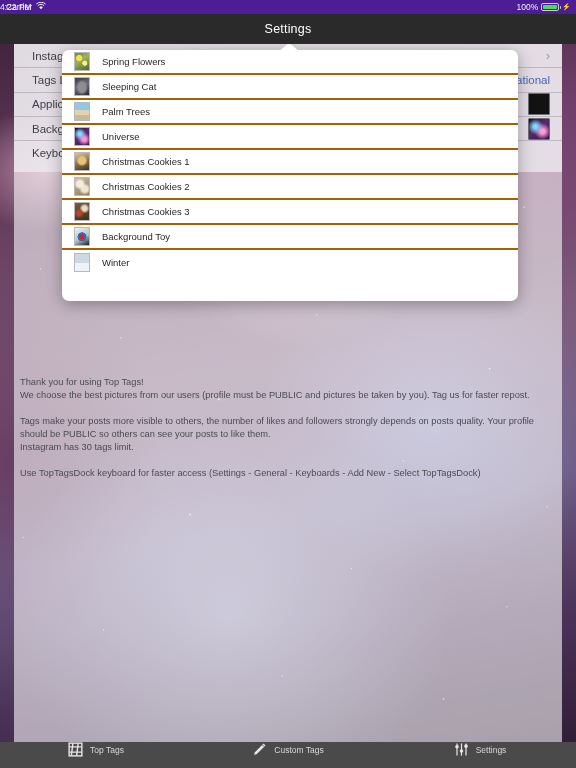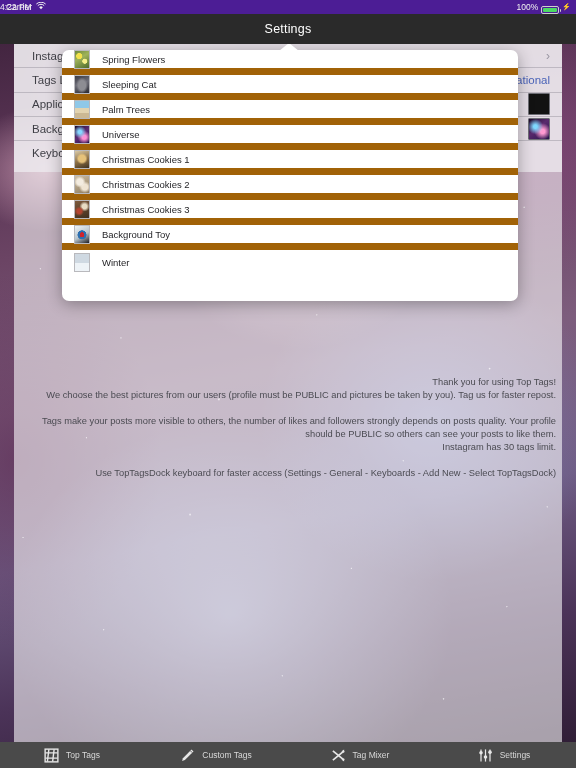--- a/index.html
+++ b/index.html
@@ -60,21 +60,21 @@
 
   
   .statusbar {
     position: absolute; top: 0; left: 0; right: 0; height: 14px;
     background: #4c1d95; color: #f2f2f2;
     font-size: 8.5px; line-height: 14px;
     display: flex; align-items: center; z-index: 60;
   }
   .sb-left { padding-left: 6px; display: flex; align-items: center; gap: 4px; }
   .sb-center { position: absolute; left: 0; right: 0; text-align: left; }
-  .sb-right { margin-left: auto; padding-right: 5px; display: flex; align-items: flex-end; gap: 3px; }
+  .sb-right { margin-left: auto; padding-right: 5px; display: flex; align-items: center; gap: 3px; }
   .wifi-ico { display:inline-block; }
   .batt {
     width: 18px; height: 8px; border: 1px solid #cfcfcf; border-radius: 2px;
     position: relative; display: inline-block;
   }
   .batt::after {
     content:""; position:absolute; right:-3px; top:2px; width:1.5px; height:3px;
     background:#cfcfcf; border-radius:0 1px 1px 0;
   }
   .batt i { position:absolute; left:1px; top:1px; bottom:1px; width:14px; background:#4cd964; border-radius:1px; display:block; }
@@ -120,21 +120,21 @@
     width: 22px; height: 22px; border: 1px solid #6d6d75; border-radius: 1px;
     background:
       radial-gradient(circle at 32% 38%, #7fd8ff 0 10%, transparent 42%),
       radial-gradient(circle at 68% 62%, #ff9ad1 0 12%, transparent 45%),
       linear-gradient(140deg, #1b0d2a, #5a2a6e 45%, #26144a 100%);
   }
 
   
   .infoblock {
     position: absolute; left: 14px; top: 376px; width: 548px;
-    text-align: right; color: #4b4b52; font-size: 9.3px; line-height: 13px;
+    text-align: left; color: #4b4b52; font-size: 9.3px; line-height: 13px;
     z-index: 14; padding: 0 6px;
   }
   .infoblock p { margin: 0; }
   .infoblock p.gap { margin-top: 13px; }
 
   
   .popover-arrow {
     position: absolute; left: 279px; top: 43px;
     width: 0; height: 0; z-index: 31;
     border-left: 10px solid transparent;
@@ -144,21 +144,21 @@
   .popover {
     position: absolute; left: 62px; top: 50px; width: 456px; height: 251px;
     background: #ffffff; border-radius: 7px; z-index: 30;
     box-shadow: 0 3px 16px rgba(0,0,0,.32);
     overflow: hidden;
   }
   .pop-list { padding: 0; }
   .pop-item {
     height: 25px; display: flex; align-items: center;
     padding: 0 10px 0 12px;
-    border-bottom: 7px solid #a16207;
+    border-bottom: 2px solid #a16207;
   }
   .pop-item:last-child { border-bottom: none; }
   .pop-thumb {
     width: 16px; height: 19px; flex: 0 0 16px;
     border: 1px solid #b9b9bd; margin-right: 12px;
     background-size: cover;
   }
   .pop-label { font-size: 9.5px; color: #262629; }
 
   
@@ -194,21 +194,21 @@
       radial-gradient(circle at 70% 68%, #d9b24a 0 12%, transparent 28%),
       linear-gradient(155deg, #4e6b35, #2f3f22 60%, #6b4e2a 100%); }
   .th-winter { background:
       linear-gradient(180deg, #cfd9e2 0 55%, #eef3f7 55% 100%),
       radial-gradient(circle at 60% 70%, #a9662f 0 8%, transparent 14%); }
 
   
   .tabbar {
     position: absolute; left: 0; right: 0; bottom: 0; height: 26px;
     background: #4a4a4a; z-index: 50;
-    display: flex; align-items: center;
+    display: flex; align-items: flex-start;
   }
   .tab {
     flex: 1 1 0; display: flex; align-items: center; justify-content: center;
     gap: 7px; color: #d8d8d8; font-size: 8.5px;
   }
   .tab svg { display: block; }
 </style>
 </head>
 <body>
 
@@ -349,33 +349,20 @@
     <div class="tab">
       <span>
         <svg width="15" height="15" viewBox="0 0 16 16">
           <path d="M12.3 1.6 L14.4 3.7 L5.2 12.9 L2.2 13.8 L3.1 10.8 Z" fill="#e6e6e6"></path>
           <path d="M11.0 2.9 L13.1 5.0" stroke="#4a4a4a" stroke-width="0.9"></path>
         </svg>
       </span>
       <span>Custom Tags</span>
     </div>
 
-    <div class="tab">
-      <span>
-        <svg width="15" height="15" viewBox="0 0 16 16">
-          <g stroke="#e6e6e6" stroke-width="1.8" fill="none">
-            <path d="M2 3 L14 13"></path>
-            <path d="M2 13 L14 3"></path>
-          </g>
-          <path d="M14 1.6 L14 5.2 L11.2 3.4 Z" fill="#e6e6e6"></path>
-          <path d="M14 14.4 L14 10.8 L11.2 12.6 Z" fill="#e6e6e6"></path>
-        </svg>
-      </span>
-      <span>Tag Mixer</span>
-    </div>
 
     <div class="tab">
       <span>
         <svg width="15" height="15" viewBox="0 0 16 16">
           <g stroke="#e6e6e6" stroke-width="1.3">
             <path d="M3.2 1.5 L3.2 14.5"></path>
             <path d="M8 1.5 L8 14.5"></path>
             <path d="M12.8 1.5 L12.8 14.5"></path>
           </g>
           <circle cx="3.2" cy="5.0" r="1.9" fill="#e6e6e6"></circle>

